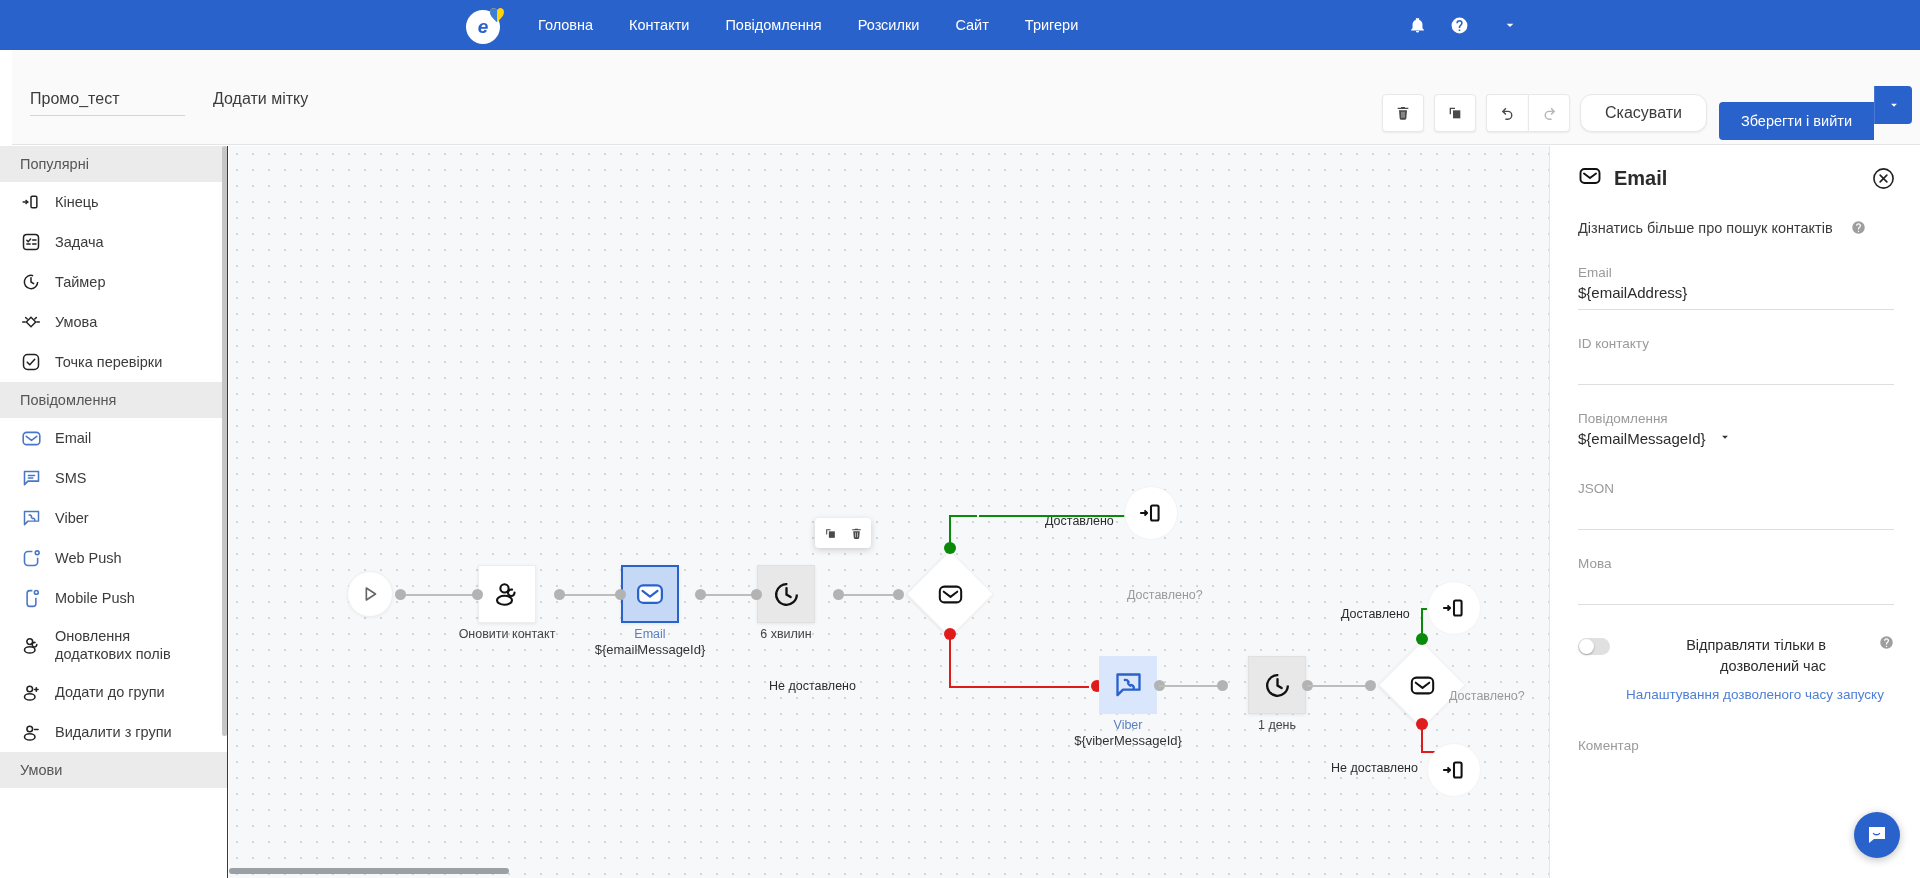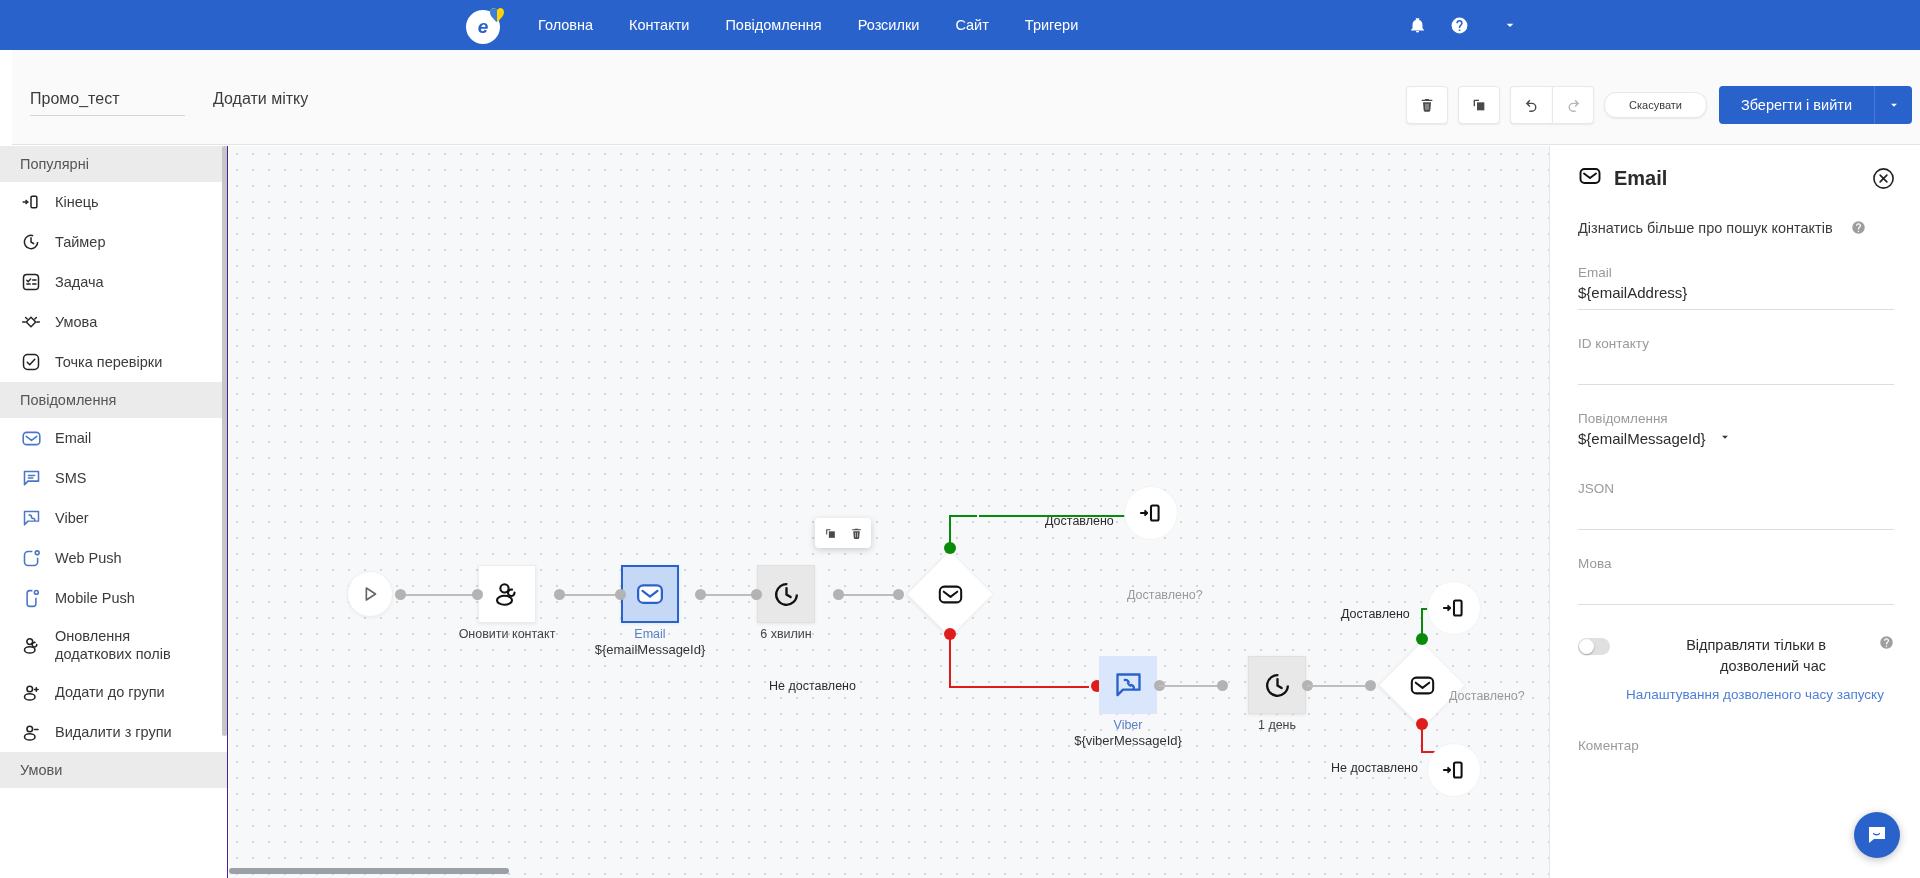--- a/index.html
+++ b/index.html
@@ -53,29 +53,30 @@
   .icon-btn {
     width: 42px; height: 38px; background: #fff; border: 1px solid #e8e8e8; border-radius: 4px;
     display: flex; align-items: center; justify-content: center; cursor: pointer;
     box-shadow: 0 1px 2px rgba(0,0,0,.07);
   }
   .icon-btn.grp-l { border-radius: 4px 0 0 4px; border-right: none; }
   .icon-btn.grp-r { border-radius: 0 4px 4px 0; }
   .icon-btn svg { fill: #4a4a4a; }
   .icon-btn.disabled svg { fill: #b6b6b6; }
   .btn-cancel {
-    height: 26px; padding: 0 24px; background: #fff; border: 1px solid #e8e8e8; border-radius: 12px;
-    font-size: 11px; color: #3b3b3b; cursor: pointer; box-shadow: 0 1px 2px rgba(0,0,0,.07);
+    height: 38px; padding: 0 24px; background: #fff; border: 1px solid #e8e8e8; border-radius: 12px;
+    font-size: 16px; color: #3b3b3b; cursor: pointer; box-shadow: 0 1px 2px rgba(0,0,0,.07);
     font-family: "Liberation Sans", sans-serif;
   }
   .btn-save-wrap { display: flex; margin-left: 2px; }
   .btn-save {
     height: 38px; padding: 0 22px; background: #2a62cc; color: #fff; border: none;
     border-radius: 4px 0 0 4px; font-size: 14.5px; cursor: pointer; font-weight: 500;
     font-family: "Liberation Sans", sans-serif;
+    margin-top: 16px;
   }
   .btn-save-caret {
     height: 38px; width: 38px; background: #2a62cc; border: none; border-left: 1px solid #4a78d6;
     border-radius: 0 4px 4px 0; cursor: pointer; display: flex; align-items: center; justify-content: center;
   }
 
   
   .sidebar {
     position: absolute; left: 0; top: 146px; width: 228px; height: 732px;
     background: #fff; overflow: hidden; border-right: 1px solid #4c1d95;
@@ -276,35 +277,35 @@
             <path d="M2 12h7"></path>
             <path d="M8 12l-2.5-2.5M8 12l-2.5 2.5" stroke-width="1.6"></path>
             <rect x="12" y="5" width="7" height="14" rx="1.5"></rect>
           </svg>
       </span>
       <span class="sb-label">Кінець</span>
     </div>
     <div class="sb-item">
       <span class="sb-ico">
         <svg width="20" height="20" viewBox="0 0 24 24" fill="none" stroke="#222" stroke-width="1.8">
-            <path d="M20 12a8 8 0 1 1-5-7.4" stroke-dasharray="40 6"></path>
-            <path d="M12 7v5l3.2 2" stroke-linecap="round"></path>
-          </svg>
-      </span>
-      <span class="sb-label">Таймер</span>
-    </div>
-    <div class="sb-item">
-      <span class="sb-ico">
-        <svg width="20" height="20" viewBox="0 0 24 24" fill="none" stroke="#222" stroke-width="1.8">
             <rect x="3" y="3" width="18" height="18" rx="4"></rect>
             <path d="M7 10l1.6 1.6L11.5 8.5" stroke-linecap="round"></path>
             <path d="M14 9.5h4M14 14.5h4M7 14.5h4" stroke-linecap="round"></path>
           </svg>
       </span>
       <span class="sb-label">Задача</span>
+    </div>
+    <div class="sb-item">
+      <span class="sb-ico">
+        <svg width="20" height="20" viewBox="0 0 24 24" fill="none" stroke="#222" stroke-width="1.8">
+            <path d="M20 12a8 8 0 1 1-5-7.4" stroke-dasharray="40 6"></path>
+            <path d="M12 7v5l3.2 2" stroke-linecap="round"></path>
+          </svg>
+      </span>
+      <span class="sb-label">Таймер</span>
     </div>
     <div class="sb-item">
       <span class="sb-ico">
         <svg width="20" height="20" viewBox="0 0 24 24" fill="none" stroke="#222" stroke-width="1.7">
             <rect x="8" y="8" width="8" height="8" transform="rotate(45 12 12)"></rect>
             <path d="M2 12h3M19 12h3M5.5 6.5 7.5 8.5M18.5 6.5 16.5 8.5" stroke-linecap="round"></path>
           </svg>
       </span>
       <span class="sb-label">Умова</span>
     </div>

